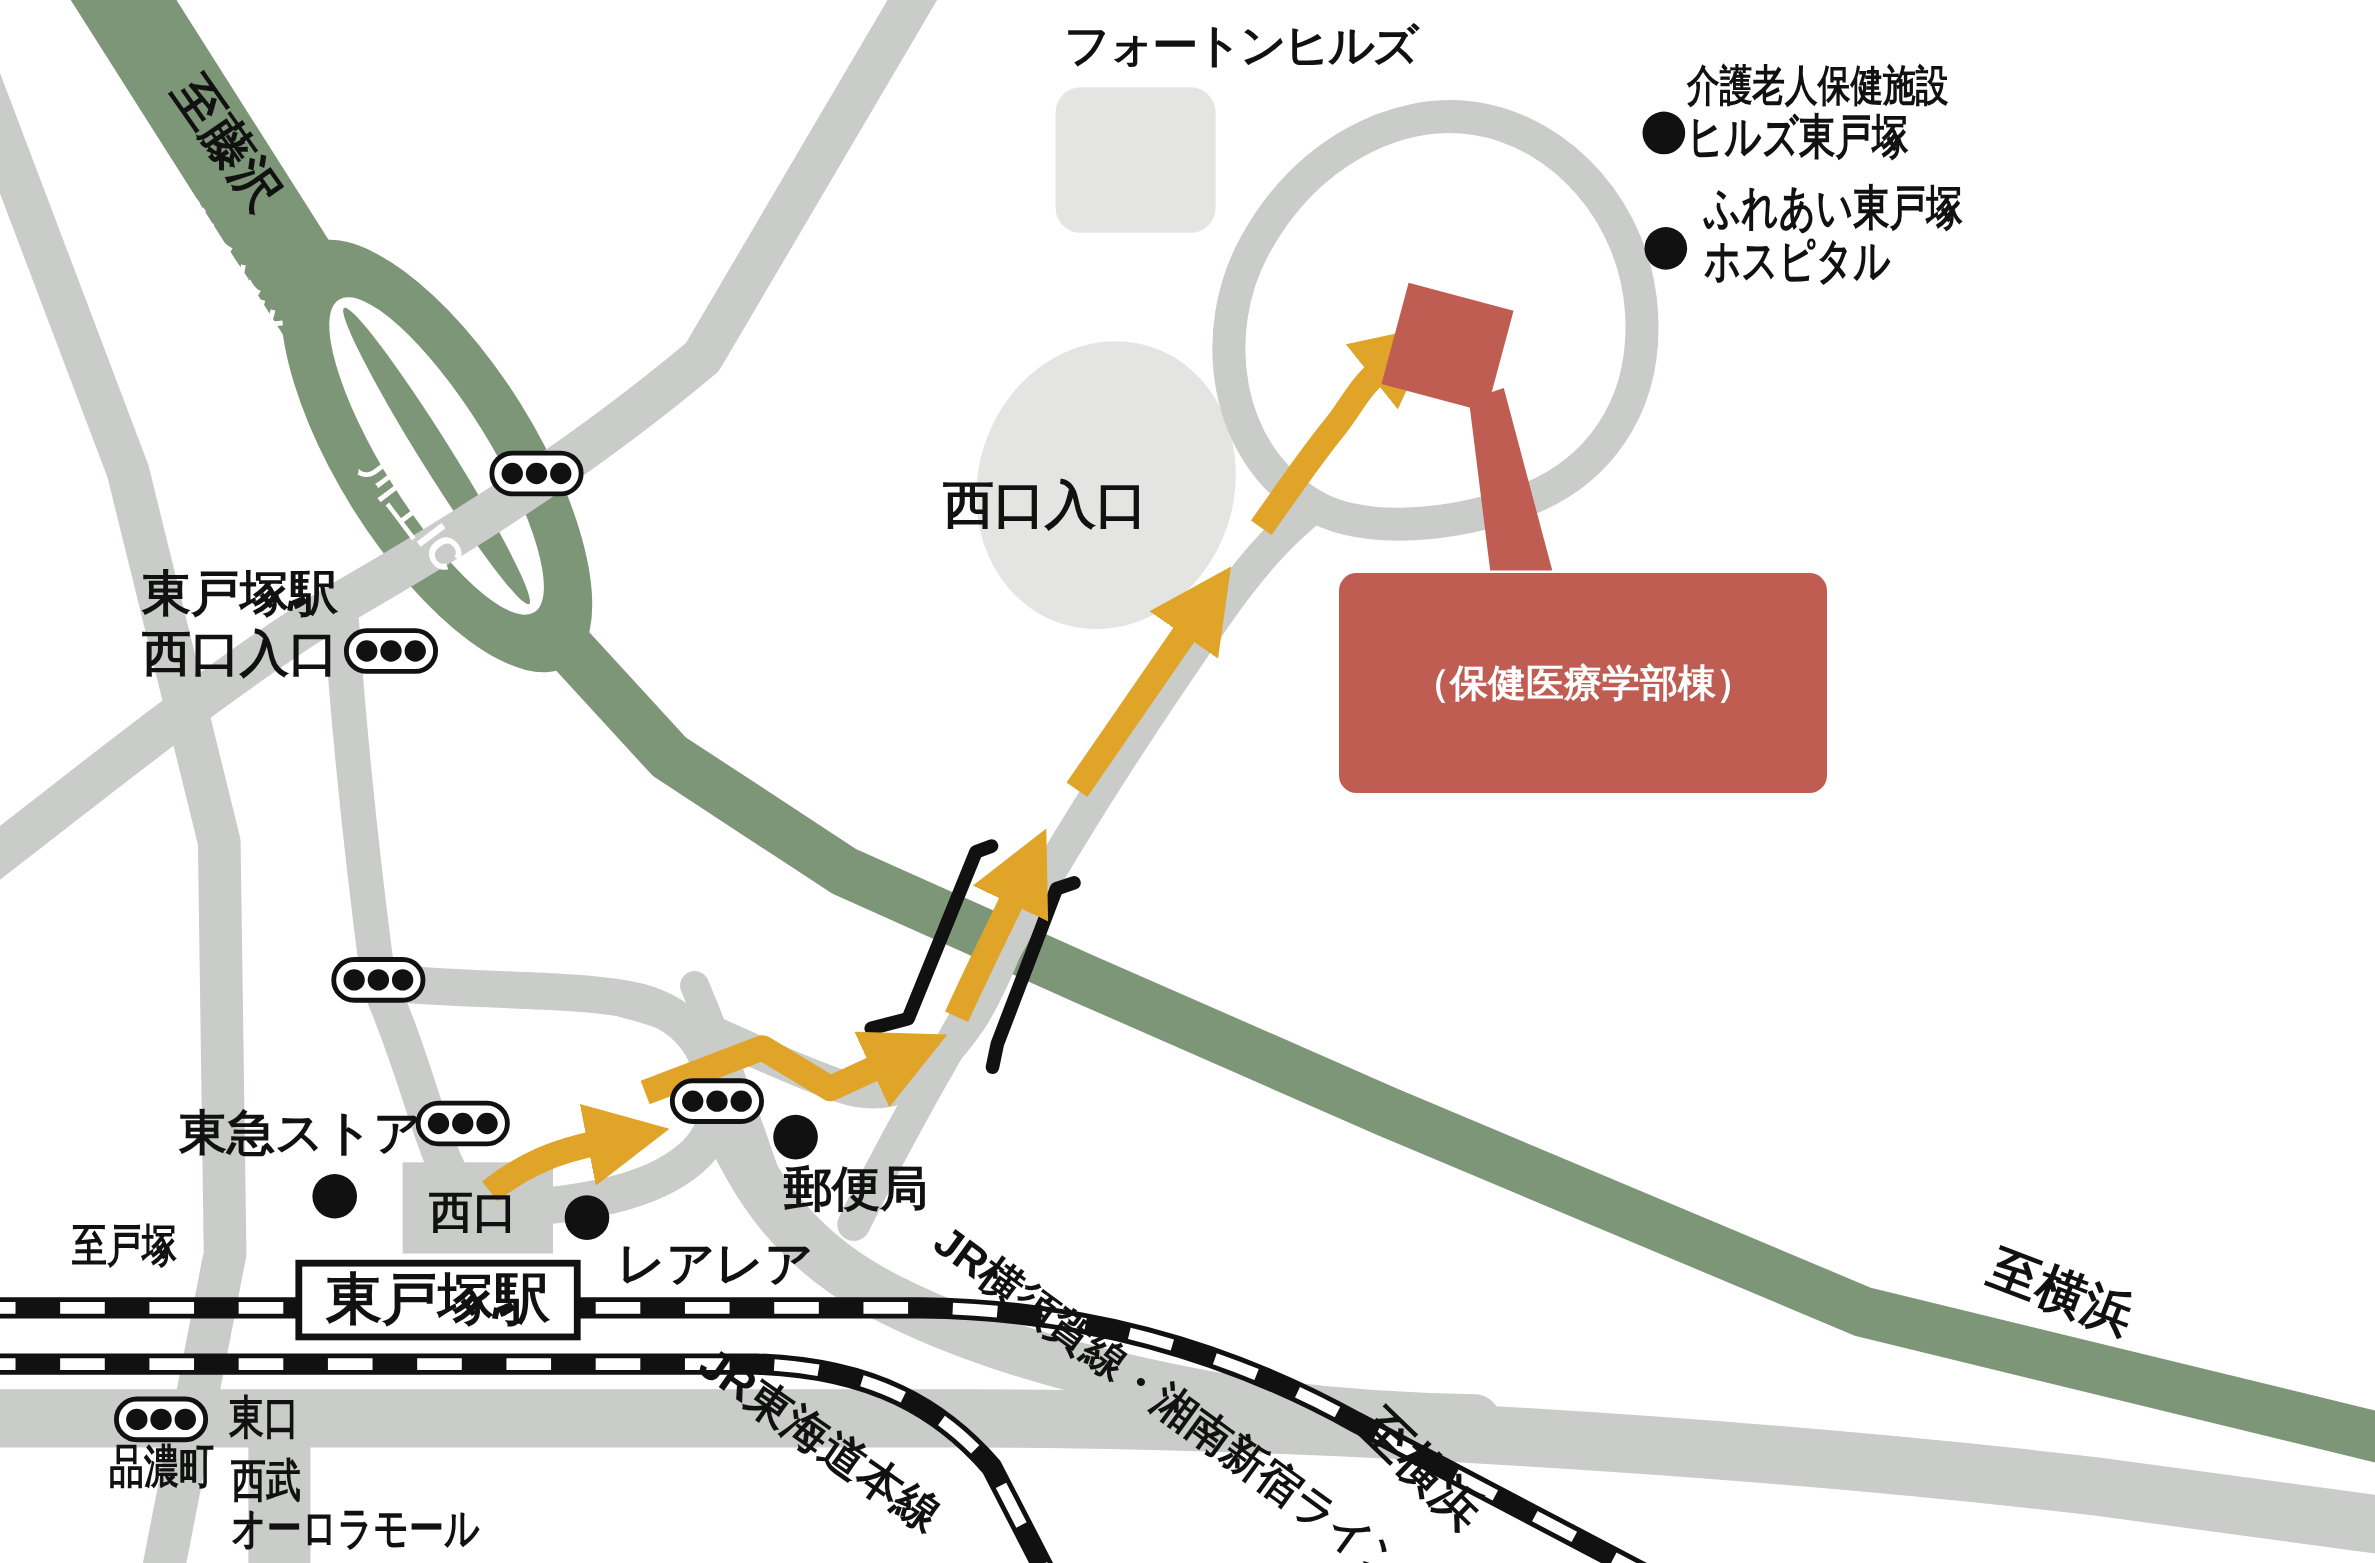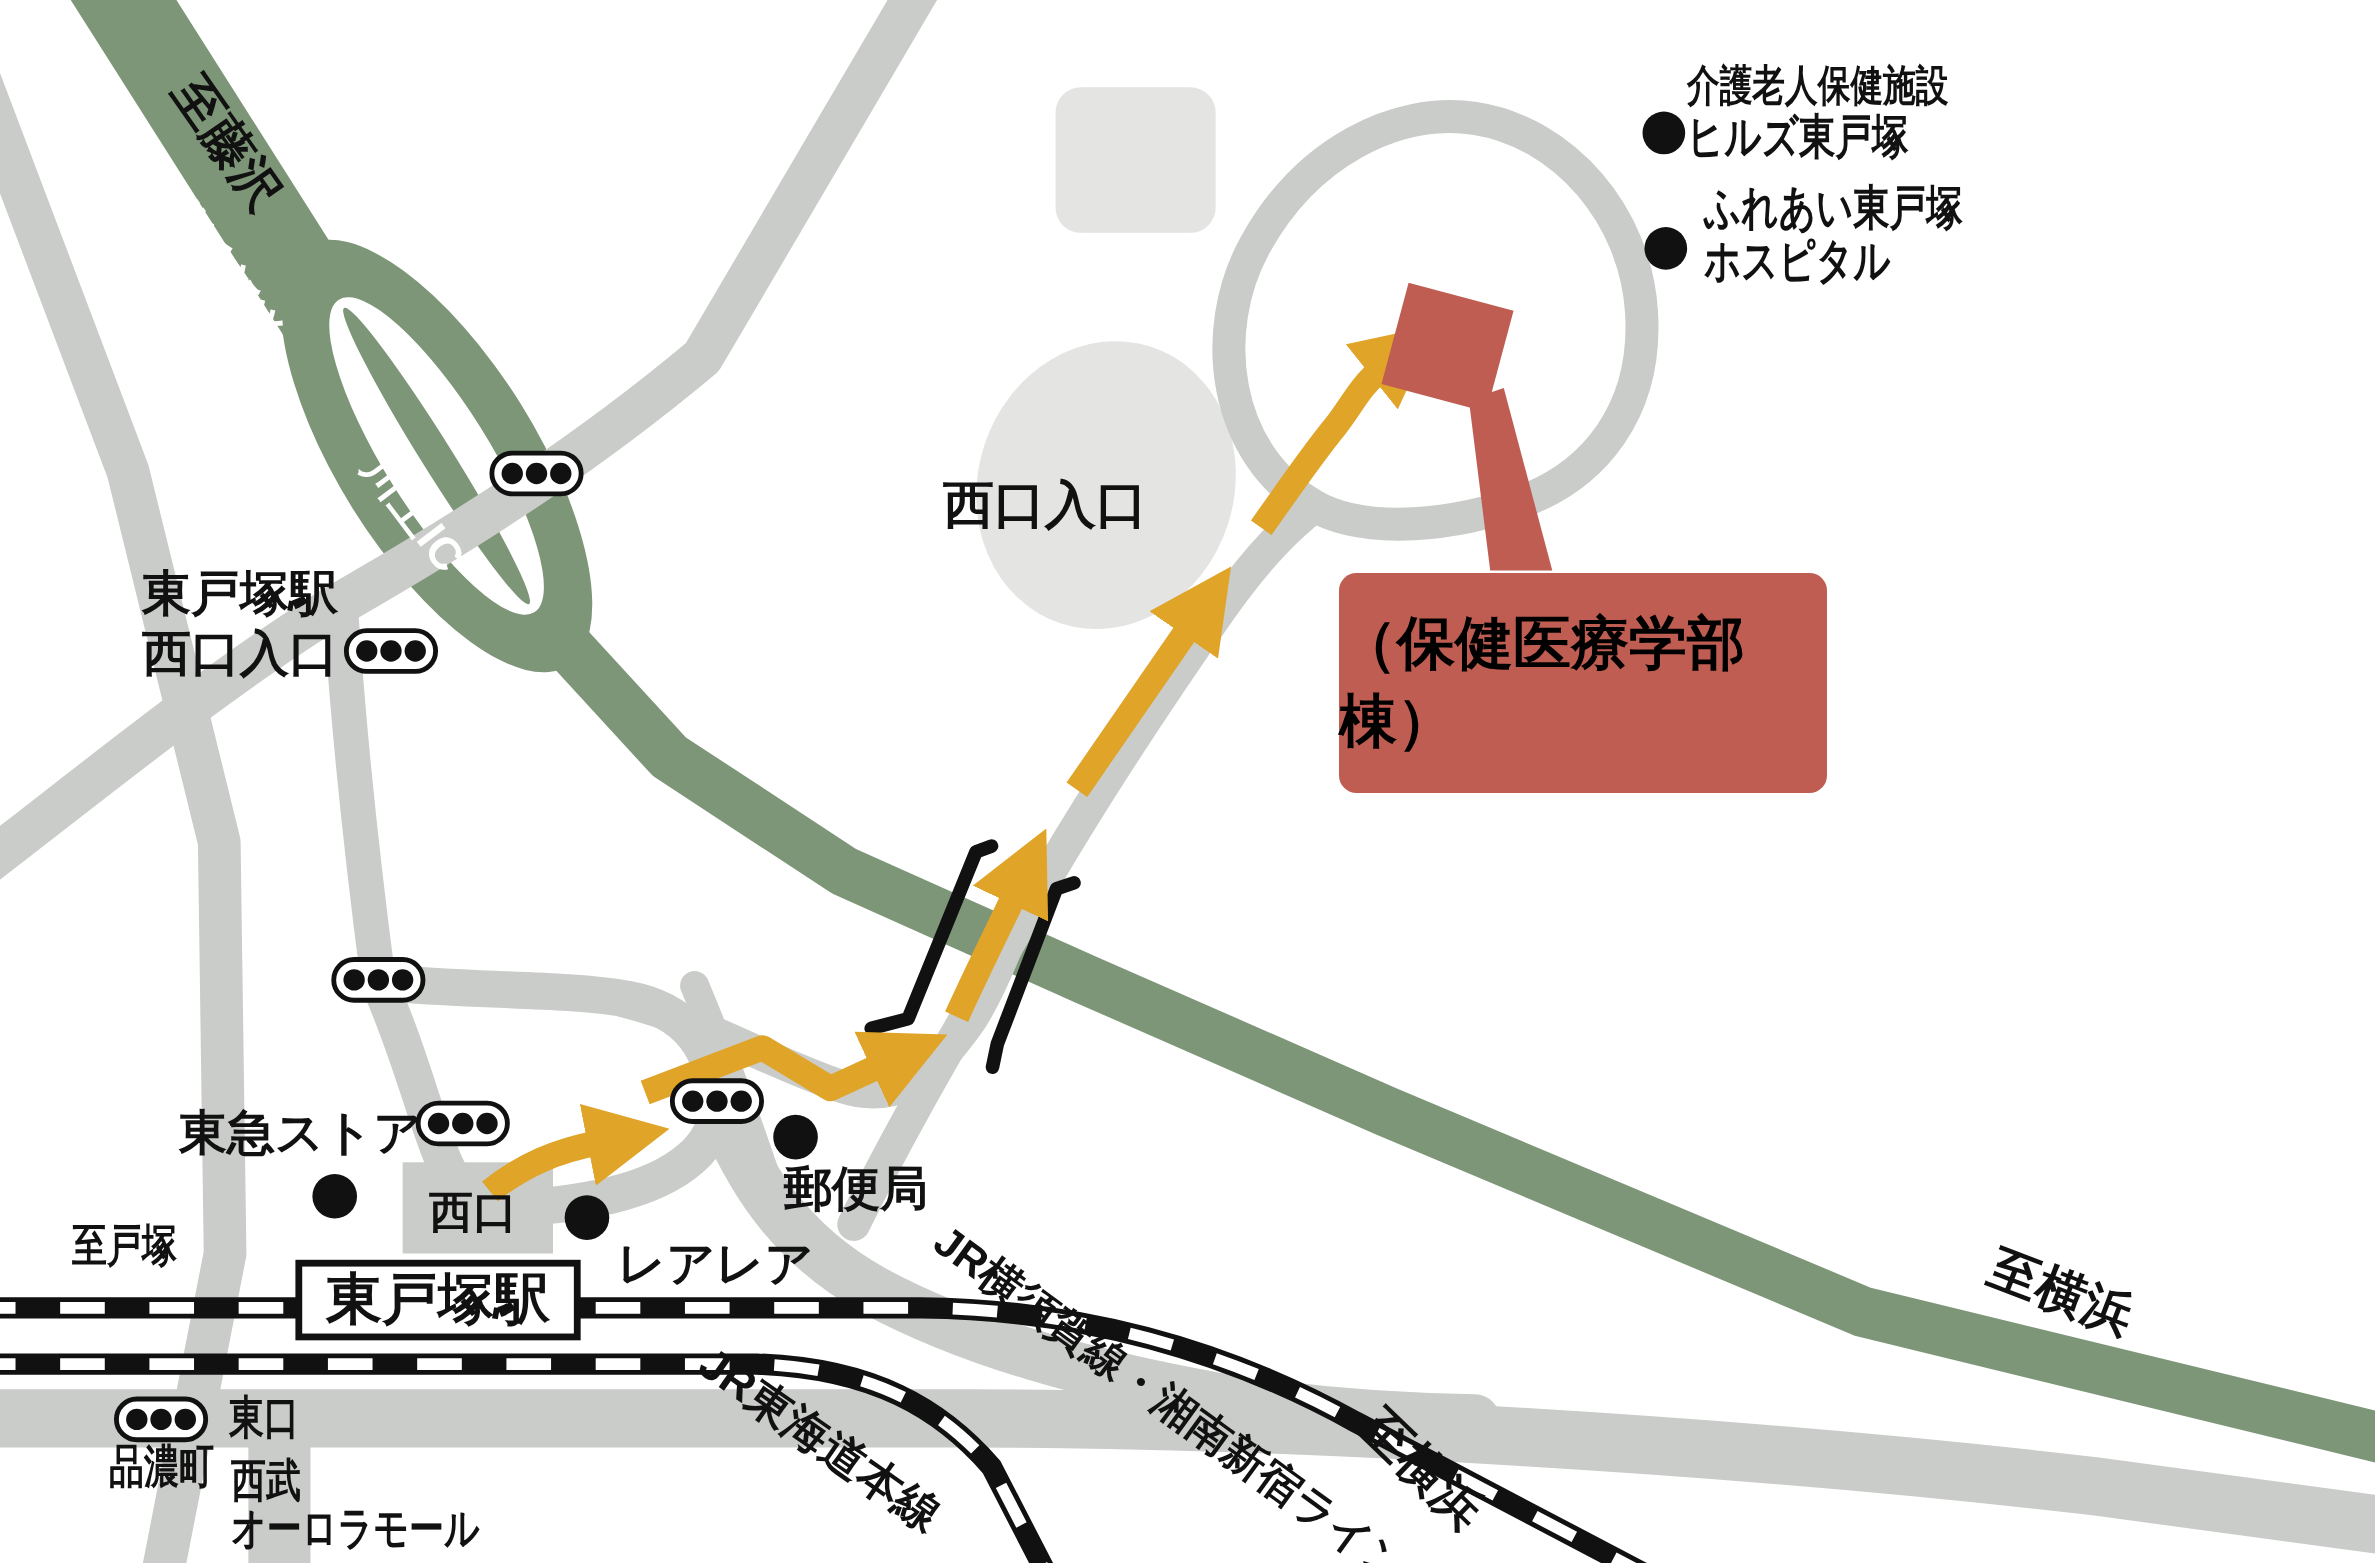--- a/index.html
+++ b/index.html
@@ -26,21 +26,21 @@
        transform-origin:0 0;}
   .w{color:#fff;}
   .cx{transform:scaleX(0.76);}
   .r55{transform:rotate(55deg);} .r53{transform:rotate(53deg);}
   .r36{transform:rotate(36deg);} .r35{transform:rotate(35deg);}
   .r44{transform:rotate(44deg);} .r21{transform:rotate(21deg);}
   #campus-box{position:absolute;left:1339px;top:573px;width:488px;height:220px;
       background:var(--campus-red);border-radius:17.5px;display:flex;flex-direction:column;
       align-items:center;justify-content:center;gap:9.7px;}
   #campus-box .t1{font-size:60px;font-weight:700;color:#fff;letter-spacing:-1px;}
-  #campus-box .t2{font-size:58px;font-weight:700;color:#000000;}
+  #campus-box .t2{font-size:38px;font-weight:700;color:#ffffff;}
   #station-name{position:absolute;left:299px;top:1263px;width:278px;height:74px;display:flex;
       align-items:center;justify-content:center;font-size:56px;font-weight:700;color:var(--ink);}
 </style>
 </head>
 <body>
 
 <div id="stage">
 
 <svg id="map-svg" width="2375" height="1563" viewBox="0 0 2448 1611">
   <defs>
@@ -107,20 +107,21 @@
   <circle cx="345" cy="1233" r="23" class="dot"></circle>
   <circle cx="605" cy="1255" r="23" class="dot"></circle>
   <circle cx="820" cy="1172" r="23" class="dot"></circle>
   <circle cx="1715" cy="137" r="22" class="dot"></circle>
   <circle cx="1717" cy="256" r="22" class="dot"></circle>
 </svg>
 
 <div class="lbl r55" style="left:207px;top:66px;font-size:50px;">至藤沢</div>
 <div class="lbl r55 w" style="left:186px;top:180px;font-size:46px;">横浜新道</div>
 <div class="lbl r53 w" style="left:392px;top:444px;font-size:45px;">川上IC</div>
+<div class="lbl" style="left:1064px;top:21.3px;font-size:46px;letter-spacing:-2.9px;">フォートンヒルズ</div>
 <div class="lbl cx" style="left:1687px;top:62px;font-size:43px;">介護老人保健施設</div>
 <div class="lbl cx" style="left:1687px;top:111px;font-size:48px;">ヒルズ東戸塚</div>
 <div class="lbl cx" style="left:1704px;top:182px;font-size:48px;">ふれあい東戸塚</div>
 <div class="lbl cx" style="left:1704px;top:235px;font-size:48px;">ホスピタル</div>
 <div class="lbl" style="left:943px;top:477px;font-size:51px;">西口入口</div>
 <div class="lbl" style="left:142px;top:567px;font-size:49px;">東戸塚駅</div>
 <div class="lbl" style="left:142px;top:627px;font-size:49px;text-align:right;">西口入口</div>
 <div class="lbl" style="left:163px;top:1107px;font-size:48px;margin-left:16px;">東急ストア</div>
 <div class="lbl" style="left:429px;top:1188px;font-size:44px;">西口</div>
 <div class="lbl" style="left:617px;top:1238px;font-size:48px;">レアレア</div>

